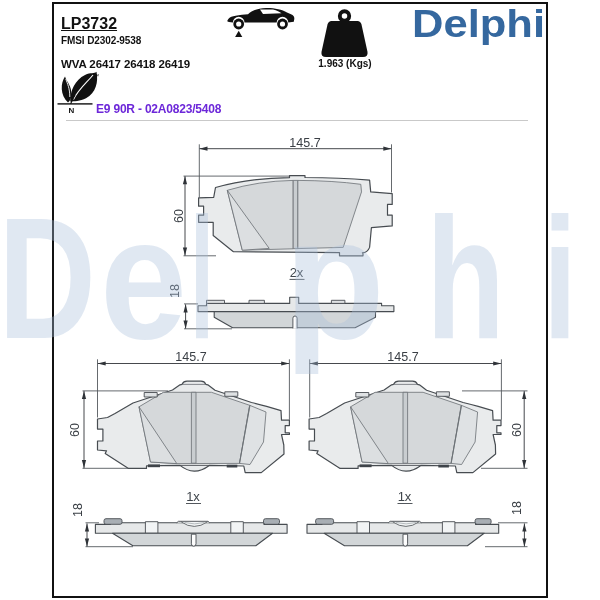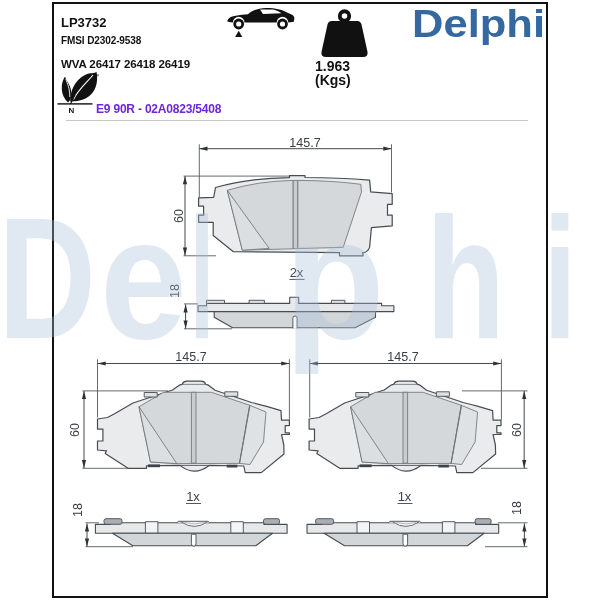--- a/index.html
+++ b/index.html
@@ -4,42 +4,42 @@
 <style>
 html,body{margin:0;padding:0;background:#fff;}
 body{width:600px;height:600px;font-family:"Liberation Sans",sans-serif;position:relative;overflow:hidden;}
 .abs{position:absolute;}
 </style>
 </head>
 <body>
 
 <div class="abs" style="left:52px;top:2px;width:496px;height:596px;border:2px solid #111;box-sizing:border-box;"></div>
 
-<div class="abs" style="left:61px;top:16px;font-size:13px;font-weight:bold;color:#111;line-height:1;">LP3732</div>
+<div class="abs" style="left:61px;top:16px;font-size:16px;font-weight:bold;color:#111;line-height:1;text-decoration:underline;">LP3732</div>
 
 <div class="abs" style="left:61px;top:36px;font-size:10px;font-weight:bold;color:#111;line-height:1;letter-spacing:-0.1px;">FMSI D2302-9538</div>
 
 <div class="abs" style="left:61px;top:59px;font-size:11.5px;font-weight:bold;color:#111;line-height:1;letter-spacing:-0.1px;">WVA 26417 26418 26419</div>
 
 <svg class="abs" style="left:222px;top:5px;" width="80" height="36" viewBox="0 0 80 36">
   <path d="M5.5,15.5 C6.5,12.5 10,10.8 20,9.8 L26,9.2 C30,5.5 36,3.2 44,3 C52,2.8 60,4.5 65,7.5 L69,9.2 C71.5,10.2 72.5,11.5 72.3,14 L71.8,16.8 L66.3,17.5 A5.8,5.8 0 0 0 54.7,17.5 L22.5,17.5 A5.8,5.8 0 0 0 10.9,17.5 L7,17 C5.2,16.6 5,16.2 5.5,15.5 Z" fill="#111"></path>
   <path d="M38,4.6 L51,4.4 C55,5.5 57.5,6.7 59.5,8.3 L41,8.9 Z" fill="#fff"></path>
   <circle cx="16.7" cy="19" r="5.4" fill="#111"></circle>
   <circle cx="16.7" cy="19" r="2.6" fill="#fff"></circle>
   <circle cx="60.5" cy="19" r="5.4" fill="#111"></circle>
   <circle cx="60.5" cy="19" r="2.6" fill="#fff"></circle>
   <path d="M16.7,25.8 L20.3,32 L13.1,32 Z" fill="#111"></path>
 </svg>
 
 <svg class="abs" style="left:316px;top:7px;" width="58" height="54" viewBox="0 0 58 54">
   <circle cx="28.5" cy="9" r="4.7" fill="none" stroke="#111" stroke-width="3.9"></circle>
   <path d="M15.5,14 L41.5,14 Q44.5,14 45.5,17.5 L51.5,45 Q52.3,50 47,50 L10,50 Q4.7,50 5.5,45 L11.5,17.5 Q12.5,14 15.5,14 Z" fill="#111"></path>
 </svg>
 
-<div class="abs" style="left:315px;top:58.5px;width:60px;text-align:left;font-size:14px;font-weight:bold;color:#111;line-height:1;">1.963 (Kgs)</div>
+<div class="abs" style="left:315px;top:58.5px;width:60px;text-align:center;font-size:10px;font-weight:bold;color:#111;line-height:1;">1.963 (Kgs)</div>
 
 <svg class="abs" style="left:400px;top:0px;" width="150" height="60" viewBox="0 0 150 60">
   <text x="12" y="36.5" font-family="Liberation Sans,sans-serif" font-size="38" font-weight="bold" fill="#35689f" textLength="133" lengthAdjust="spacingAndGlyphs">Delphi</text>
 </svg>
 
 <svg class="abs" style="left:55px;top:70px;" width="44" height="46" viewBox="0 0 44 46">
   <path d="M13,32.5 C5,25 5.5,13 10,6.5 C12,12.5 17,16 16.3,25 C16,29 14.8,31.2 13,32.5 Z" fill="#111"></path>
   <path d="M15.2,31.5 C15.2,20.5 20,10 30,5 C36,2.2 39,4 41.5,1.8 C43.5,12 41,23 31,28.3 C25,31.3 19,31.5 15.2,31.5 Z" fill="#111"></path>
   <path d="M10.8,9 C12.4,13.8 14.8,18 14.8,27" fill="none" stroke="#fff" stroke-width="0.9"></path>
   <path d="M38,5 C32,12.5 24,18.5 18.5,29.5" fill="none" stroke="#fff" stroke-width="1.1"></path>

